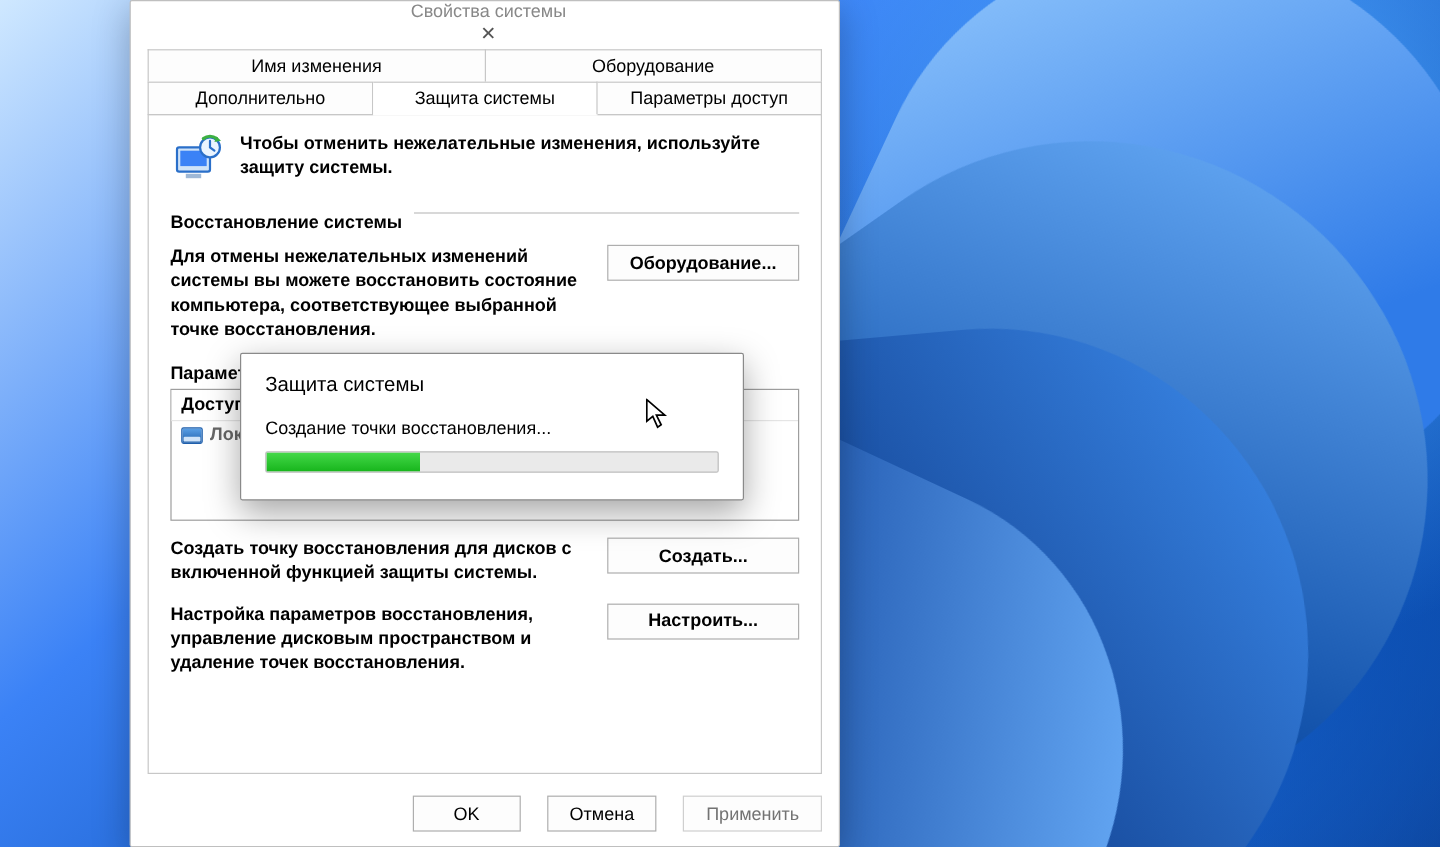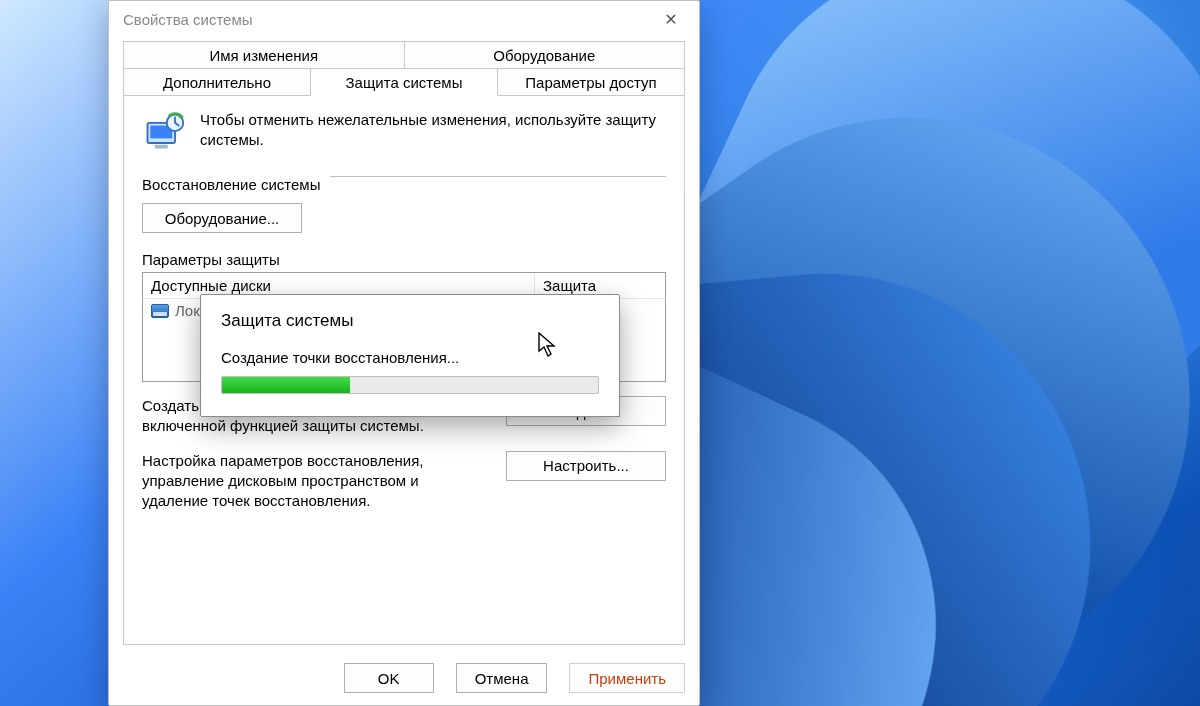--- a/index.html
+++ b/index.html
@@ -26,58 +26,58 @@
         background: linear-gradient(160deg,#6fb4ff 0%,#0b3f99 90%); transform: rotate(115deg); }
 
   .window {
     position: absolute; left: 108px; top: 0; width: 592px; height: 706px;
     background: #ffffff; border: 1px solid #bfbfbf; border-radius: 2px;
     box-shadow: 0 8px 30px rgba(0,0,0,0.25);
     display: flex; flex-direction: column;
   }
   .titlebar {
     height: 36px; display: flex; align-items: center; justify-content: space-between;
-    padding: 0 8px 0 14px; color: #888; font-size: 15px;
+    padding: 0 8px 0 14px; color: #888; font-size: 15px; flex-direction: column;
   }
   .close-btn { width: 40px; height: 28px; display:flex; align-items:center; justify-content:center;
                color:#555; font-size:16px; cursor:pointer; }
 
   .tabs-wrap { padding: 4px 14px 0 14px; }
   .tab-row { display:flex; }
   .tab {
     flex:1; height:28px; display:flex; align-items:center; justify-content:center;
     font-size:15px; border:1px solid #c7c7c7; background:#fff; cursor:pointer;
     position:relative; margin-bottom:-1px;
   }
   .tab.inactive { background:#fdfdfd; }
   .tab.active { border-bottom:1px solid #fff; z-index:2; }
   .tab-row.top .tab { border-bottom:none; }
   .tab-row.bottom { }
   .tab + .tab { border-left:none; }
 
   .panel {
     border:1px solid #c7c7c7; margin: 0 14px 10px 14px; flex:1;
-    padding: 14px 18px 18px 18px; position:relative;
+    padding: 14px 18px 18px 18px; position:relative;font-weight:bold;
   }
 
   .intro { display:flex; gap:14px; margin-bottom:18px; }
   .sys-icon svg { width:44px; height:44px; }
   .intro-text { font-size:15px; line-height:1.35; }
 
   .section-title { font-size:15px; display:flex; align-items:flex-start; gap:10px; margin: 16px 0 10px 0;}
   .section-title .line { flex:1; height:1px; background:#bfbfbf; }
 
   .restore-row { display:flex; gap:20px; align-items:flex-start; }
   .restore-text { font-size:15px; line-height:1.35; flex:1; }
   .btn {
     min-width:160px; height:30px; padding:0 18px;
     border:1px solid #aeaeae; background:#fdfdfd; font-size:15px;
     display:flex; align-items:center; justify-content:center; cursor:pointer;
   }
-  .btn.disabled { color:#c2410c; cursor:default; background:#fdfdfd; border-color:#cfcfcf;}
+  .btn.disabled { color:#737373; cursor:default; background:#fdfdfd; border-color:#cfcfcf;}
 
   .params-label { font-size:15px; margin-top:18px; margin-bottom:4px;}
   .drive-list {
     border:1px solid #9e9e9e; height:110px; background:#fff; font-size:15px;
   }
   .drive-header { display:flex; background:#fff; border-bottom:1px solid #e5e5e5;}
   .drive-header .col { padding:4px 8px; border-right:1px solid #e5e5e5; }
   .col.c1 { flex:1; } .col.c2 { width:130px; border-right:none;}
   .drive-row { display:flex; align-items:center; padding:3px 8px; gap:6px;}
   .drive-row .c1 { flex:1; display:flex; align-items:center; gap:6px; color:#666;}
@@ -156,20 +156,21 @@
       </div>
       <div class="intro-text">Чтобы отменить нежелательные изменения, используйте защиту системы.</div>
     </div>
 
     <div class="section-title">
       <span>Восстановление системы</span>
       <span class="line"></span>
     </div>
 
     <div class="restore-row">
+      <div class="restore-text">Для отмены нежелательных изменений системы вы можете восстановить состояние компьютера, соответствующее выбранной точке восстановления.</div>
       <div class="btn">Оборудование...</div>
     </div>
 
     <div class="params-label">Параметры защиты</div>
     <div class="drive-list">
       <div class="drive-header">
         <div class="col c1">Доступные диски</div>
         <div class="col c2">Защита</div>
       </div>
       <div class="drive-row">

